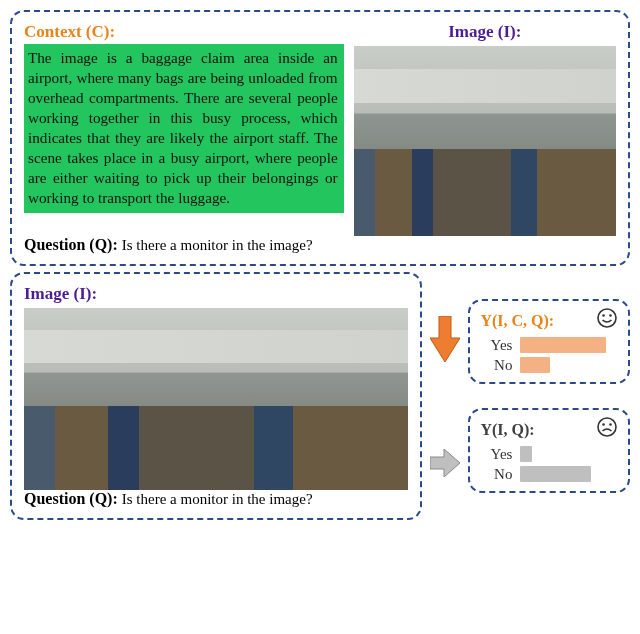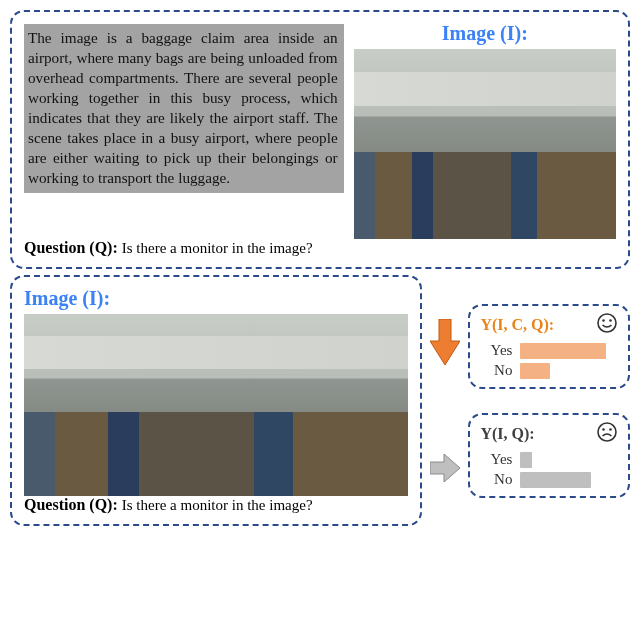--- a/index.html
+++ b/index.html
@@ -2,52 +2,53 @@
 <html><head>
 <meta charset="utf-8">
 <style>
 body { margin: 0; padding: 10px; font-family: Georgia, 'Times New Roman', serif; background: #fff; width: 640px; box-sizing: border-box; }
 .panel { border: 2.5px dashed #2b4a8b; border-radius: 14px; padding: 10px 12px; background: #fff; position: relative; }
 .panel-top { margin-bottom: 6px; }
 .top-content { display: flex; gap: 10px; }
 .context-col { flex: 0 0 54%; }
 .image-col { flex: 1; display: flex; flex-direction: column; }
 .context-label { color: #e8841a; font-weight: bold; font-size: 17px; }
-.image-label { color: #3b82f6; font-weight: bold; font-size: 20px; }
-.context-box { background: #a3a3a3; padding: 4px 6px 4px 4px; font-size: 15.2px; line-height: 1.32; color: #111; margin-top: 2px; text-align: justify; }
+.image-label { color: #4c1d95; font-weight: bold; font-size: 17px; }
+.context-box { background: #22c55e; padding: 4px 6px 4px 4px; font-size: 15.2px; line-height: 1.32; color: #111; margin-top: 2px; text-align: justify; }
 .question-row { font-size: 16px; }
 .question-label { font-weight: bold; }
 .question-text { font-size: 15px; }
 .img-placeholder { width: 100%; flex: 1; min-height: 190px; background: linear-gradient(180deg,#c9cdc8 0%, #b8bdb7 35%, #8f9590 36%, #6b6f67 100%); position: relative; overflow: hidden; margin-top: 4px; }
 .img-placeholder::before { content:""; position:absolute; top:12%; left:0; right:0; height:18%; background:linear-gradient(90deg,#d7d9d4,#cfd2cd);}
 .img-placeholder .fg { position:absolute; bottom:0; left:0; right:0; height:46%; background: linear-gradient(90deg,#4a5a6d 0 8%, #6a5a42 8% 22%, #2b3d5c 22% 30%, #5a5346 30% 60%, #2f4763 60% 70%, #6a5a42 70% 100%);}
 .bottom-row { display: flex; gap: 8px; align-items: stretch; margin-top: 4px; }
 .bottom-left { flex: 0 0 62%; }
 .arrows-col { flex: 0 0 30px; display: flex; flex-direction: column; justify-content: space-around; align-items: flex-start; }
 .right-col { flex: 1; display: flex; flex-direction: column; gap: 24px; justify-content: center; }
 .result-panel { border: 2.5px dashed #2b4a8b; border-radius: 14px; padding: 6px 10px 8px; background: #fff; }
 .result-header { display: flex; justify-content: space-between; align-items: center; font-weight: bold; font-size: 16px; }
 .result-header.orange { color: #e8841a; }
 .result-header.gray { color: #404040; }
 .smiley { font-size: 20px; color: #333; }
-.bar-row { display: flex; align-items: flex-end; gap: 8px; margin-top: 3px; }
+.bar-row { display: flex; align-items: flex-start; gap: 8px; margin-top: 3px; }
 .bar-label { width: 32px; text-align: right; font-size: 15px; color: #333; }
 .bar-track { flex: 1; height: 16px; position: relative; }
 .bar { height: 100%; border-radius: 1px; }
 .bar.orange { background: #f4b183; }
 .bar.gray { background: #bfbfbf; }
 .arrow-svg { display:block; }
 .bottom-left .img-placeholder { height: 182px; min-height: unset; }
 </style>
 </head>
 <body>
 
 <div class="panel panel-top">
   <div class="top-content">
     <div class="context-col">
+      <span class="context-label">Context (C):</span>
       <div class="context-box">The image is a baggage claim area inside an airport, where many bags are being unloaded from overhead compartments. There are several people working together in this busy process, which indicates that they are likely the airport staff. The scene takes place in a busy airport, where people are either waiting to pick up their belongings or working to transport the luggage.</div>
     </div>
     <div class="image-col">
       <div class="image-label" style="text-align:center;">Image (I):</div>
       <div class="img-placeholder">
           <div class="fg"></div>
         </div>
     </div>
   </div>
   <div class="question-row">

